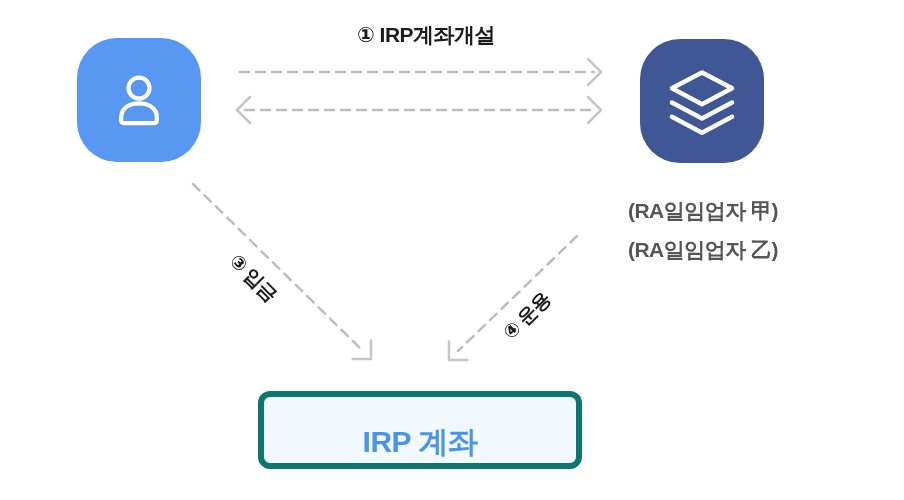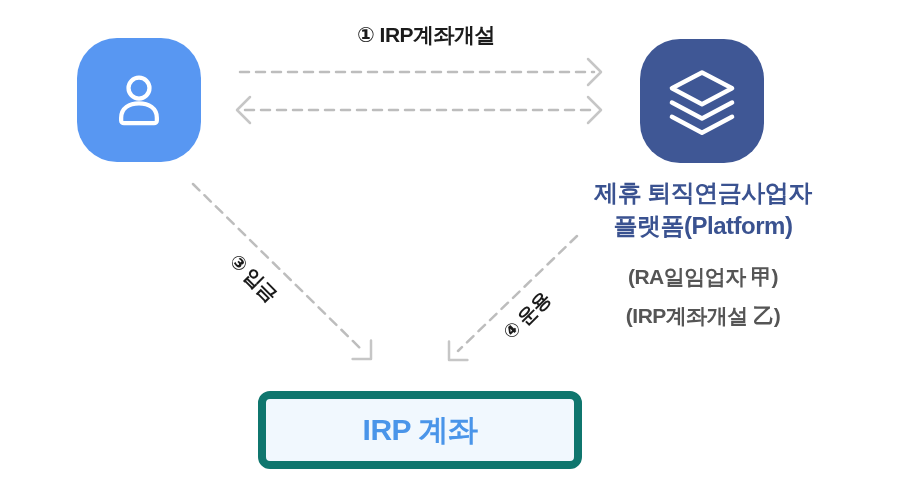--- a/index.html
+++ b/index.html
@@ -78,23 +78,23 @@
     line-height: 39px;
     letter-spacing: -0.5px;
     font-weight: bold;
   }
 
   .irp-box {
     position: absolute;
     left: 258px; top: 391px;
     width: 324px; height: 78px;
     background: #f1f8fe;
-    border: 8px solid #0f766e;
+    border: 6px solid #0f766e;
     border-radius: 12px;
-    display: flex; align-items: center; justify-content: center;
+    display: flex; align-items: flex-end; justify-content: center;
     z-index: 2;
   }
   .irp-box-label {
     font-size: 30px; font-weight: bold;
     color: #4a95e9;
     letter-spacing: -0.5px;
   }
 </style>
 </head>
 <body>
@@ -143,27 +143,23 @@
       </svg>
     </span>
   </div>
 
   <div class="flow-label flow-label-1">① IRP계좌개설</div>
 
   <div class="diag-label diag-label-3">③ 입금</div>
   <div class="diag-label diag-label-4">④ 운용</div>
 
   <div class="platform-text">
-    <div class="platform-title">
-      <div>제휴 퇴직연금사업자</div>
-      <div>플랫폼(Platform)</div>
-    </div>
     <div class="platform-sublist">
       <div>(RA일임업자 甲)</div>
-      <div>(IRP계좌개설 乙)</div>
+      <div>(RA일임업자 乙)</div>
     </div>
   </div>
 
   <div class="irp-box">
     <span class="irp-box-label">IRP 계좌</span>
   </div>
 
 </div>
 
 </body></html>

